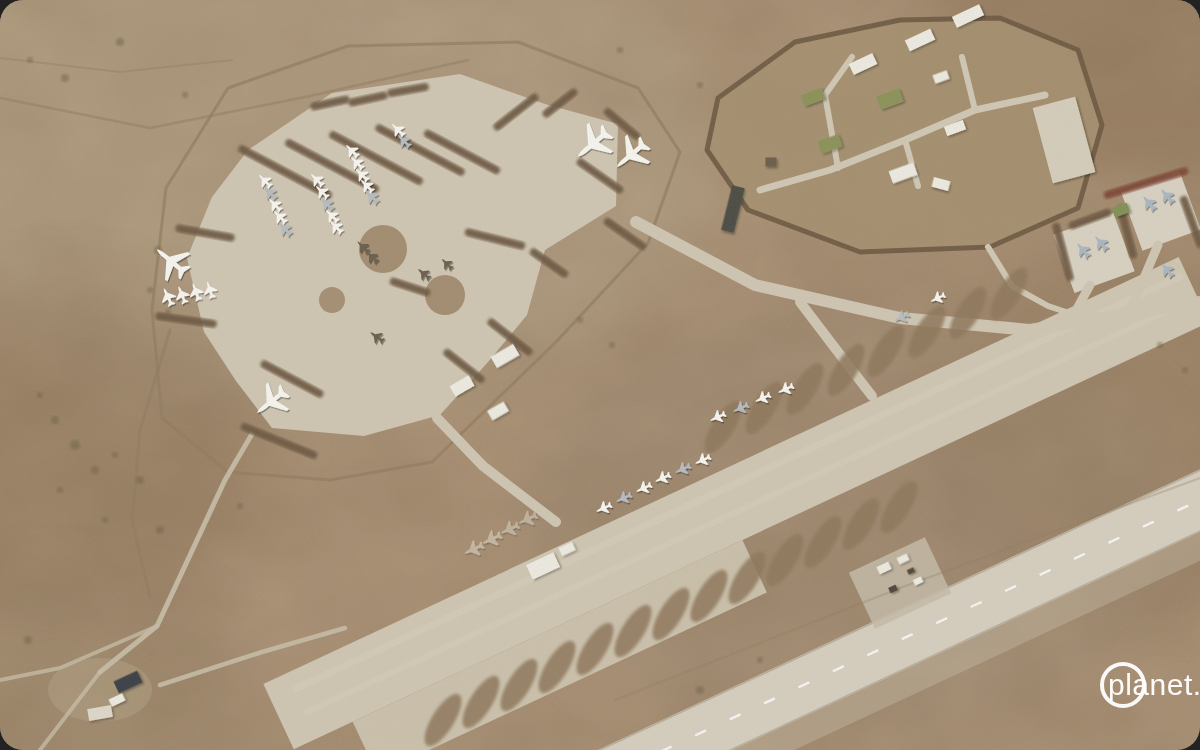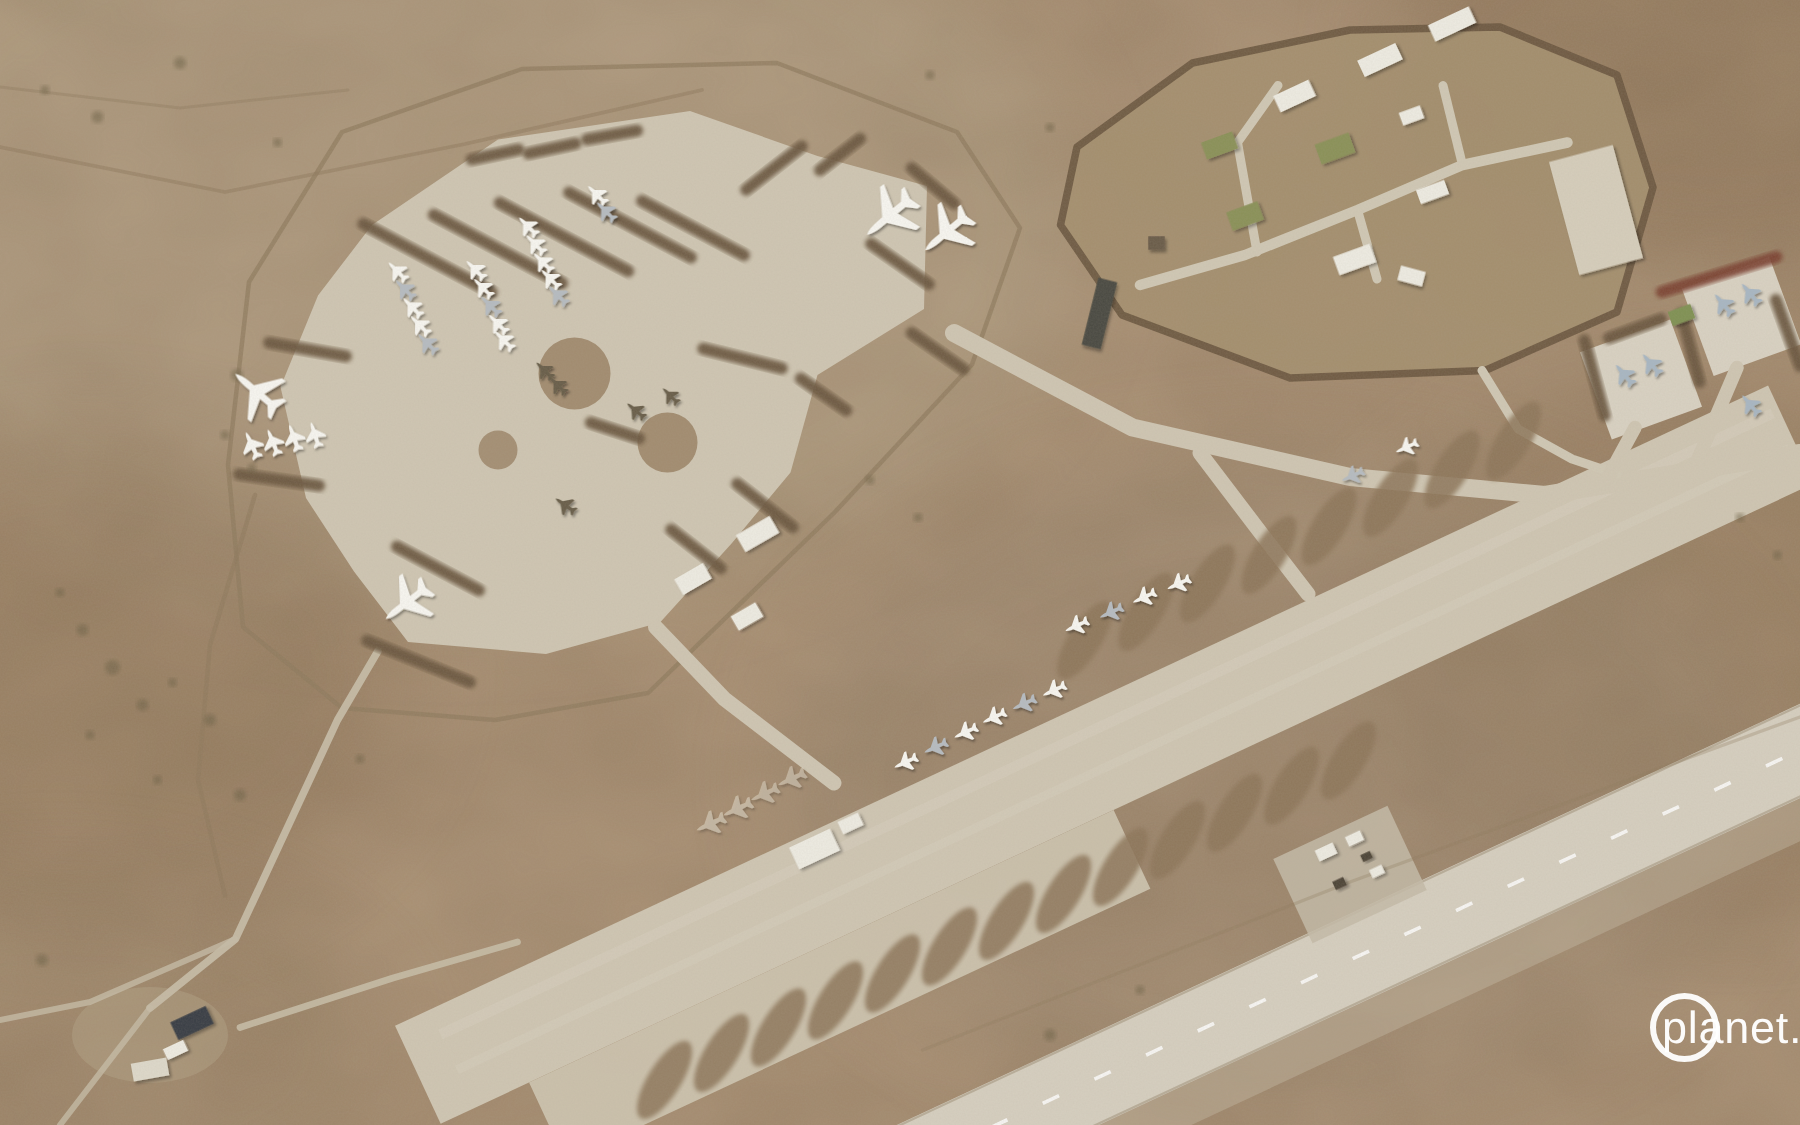--- a/index.html
+++ b/index.html
@@ -1,17 +1,17 @@
 <!DOCTYPE html>
 <html style="--terrain_base: #ab9276; --terrain_light: #b7a78c; --terrain_dark: #8f7558; --terrain_gray: #9f8a72; --concrete: #cfc6b3; --concrete_light: #d9d2c3; --runway: #d6cfc0; --road: #c6bca6; --road2: #d0c8b5; --track: #8f7a5e; --dirt_stand: #8d765a; --berm: #6b5740; --berm_red: #7c4333; --shrub: #6e6247; --building_white: #eeece3; --building_olive: #8a9158; --building_olive2: #7f9152; --building_dark: #4a4a42; --building_dark2: #383e44; --aircraft_white: #f8f7f2; --aircraft_gray: #b6bcc2; --aircraft_dark: #675d49; --aircraft_blue: #a8b7c4; --aircraft_ghost: #e3dccc; --marking_white: #ffffff;"><head>
 <meta charset="utf-8">
 <style>
   html,body{margin:0;padding:0;background:#222;}
   .stage{position:relative;width:1200px;height:750px;overflow:hidden;
-         font-family:"Liberation Sans",sans-serif;}
+         font-family:"Liberation Sans",sans-serif;border-radius:23px;}
   .stage svg{position:absolute;inset:0;display:block;}
   .wm-text{font-family:"Liberation Sans",sans-serif;font-weight:400;
            letter-spacing:0.5px;}
 </style>
 </head>
 <body>
 
 <div class="stage">
 <svg id="scene" viewBox="0 0 1200 750" width="1200" height="750">
   <defs>

